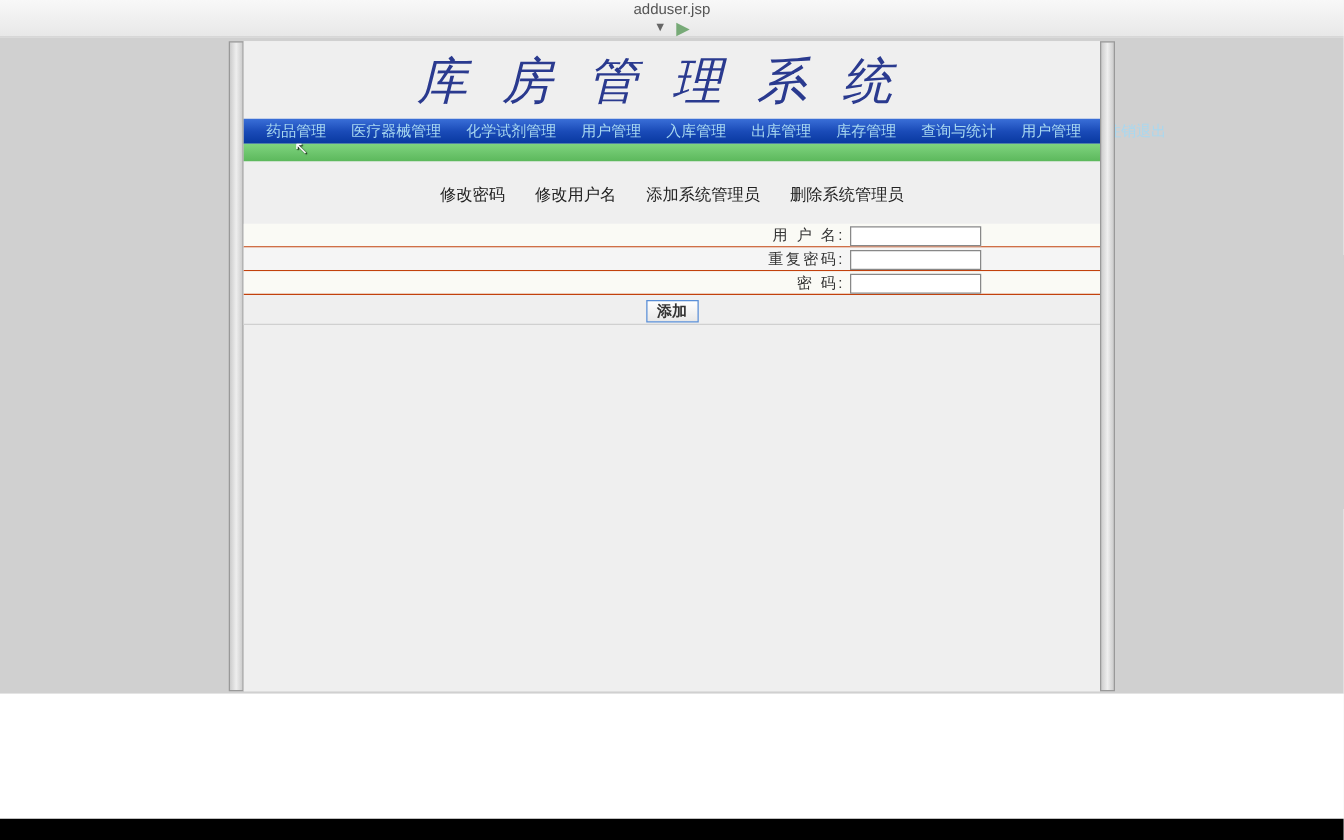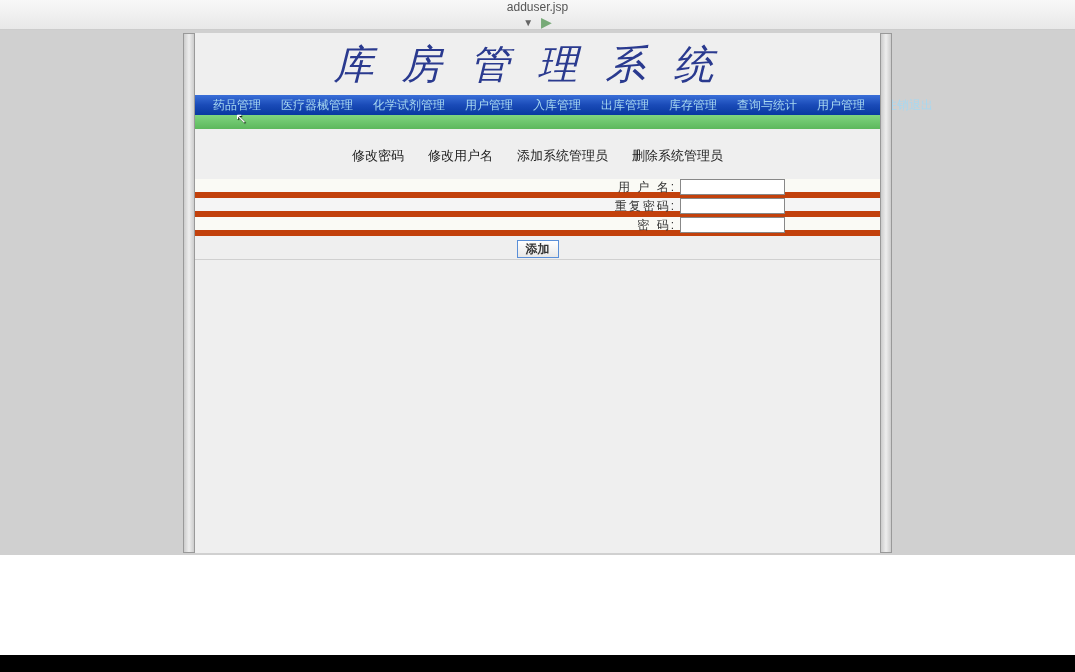--- a/index.html
+++ b/index.html
@@ -111,23 +111,23 @@
       gap: 24px;
       margin-bottom: 14px;
     }
     .sub-nav-item {
       font-size: 13px;
       color: #222;
       cursor: pointer;
     }
     .form-row {
       display: flex;
-      align-items: flex-start;
+      align-items: flex-end;
       height: 19px;
-      border-bottom: 6px solid #c2410c;
+      border-bottom: 1px solid #c2410c;
       background: #f5f5f5;
     }
     .form-row:nth-child(odd) {
       background: #fafaf5;
     }
     .form-label {
       width: 485px;
       text-align: right;
       font-size: 12px;
       color: #333;

